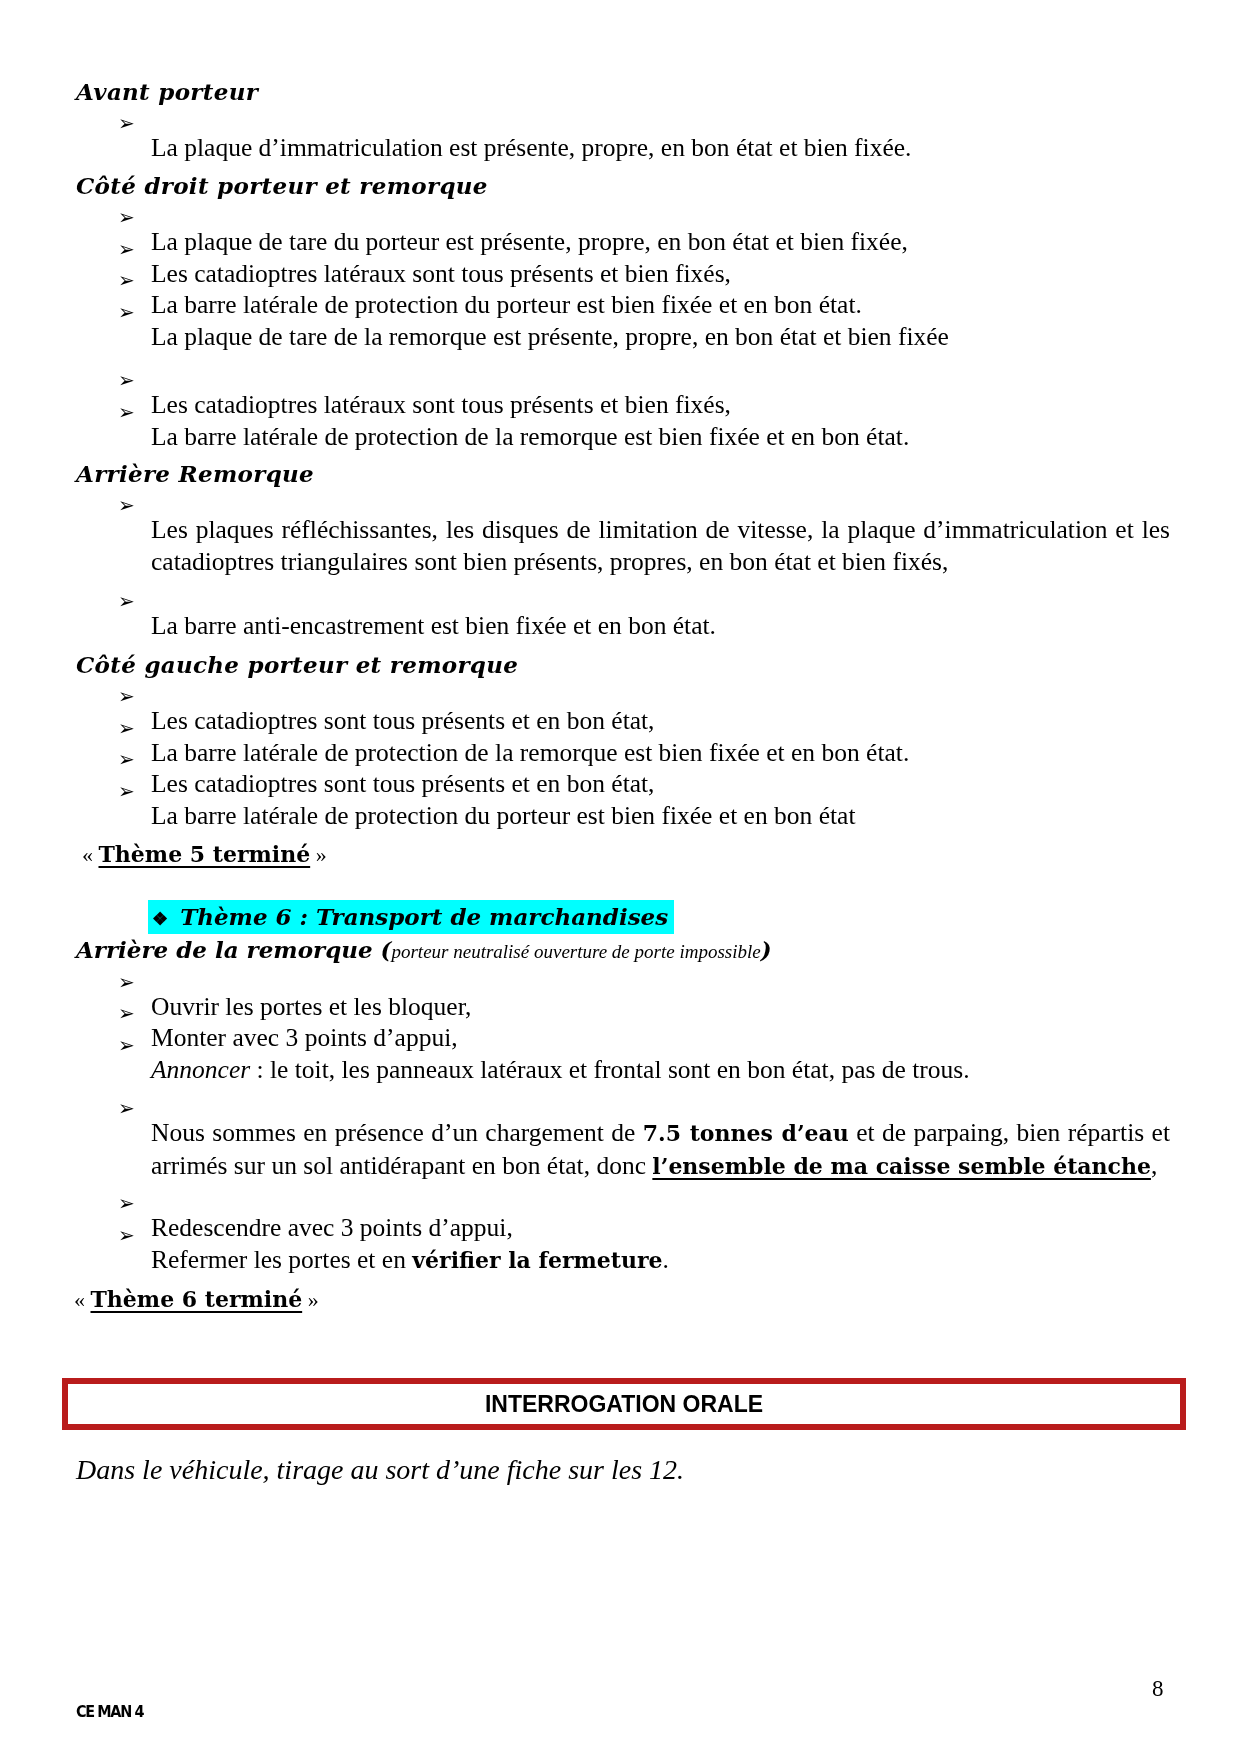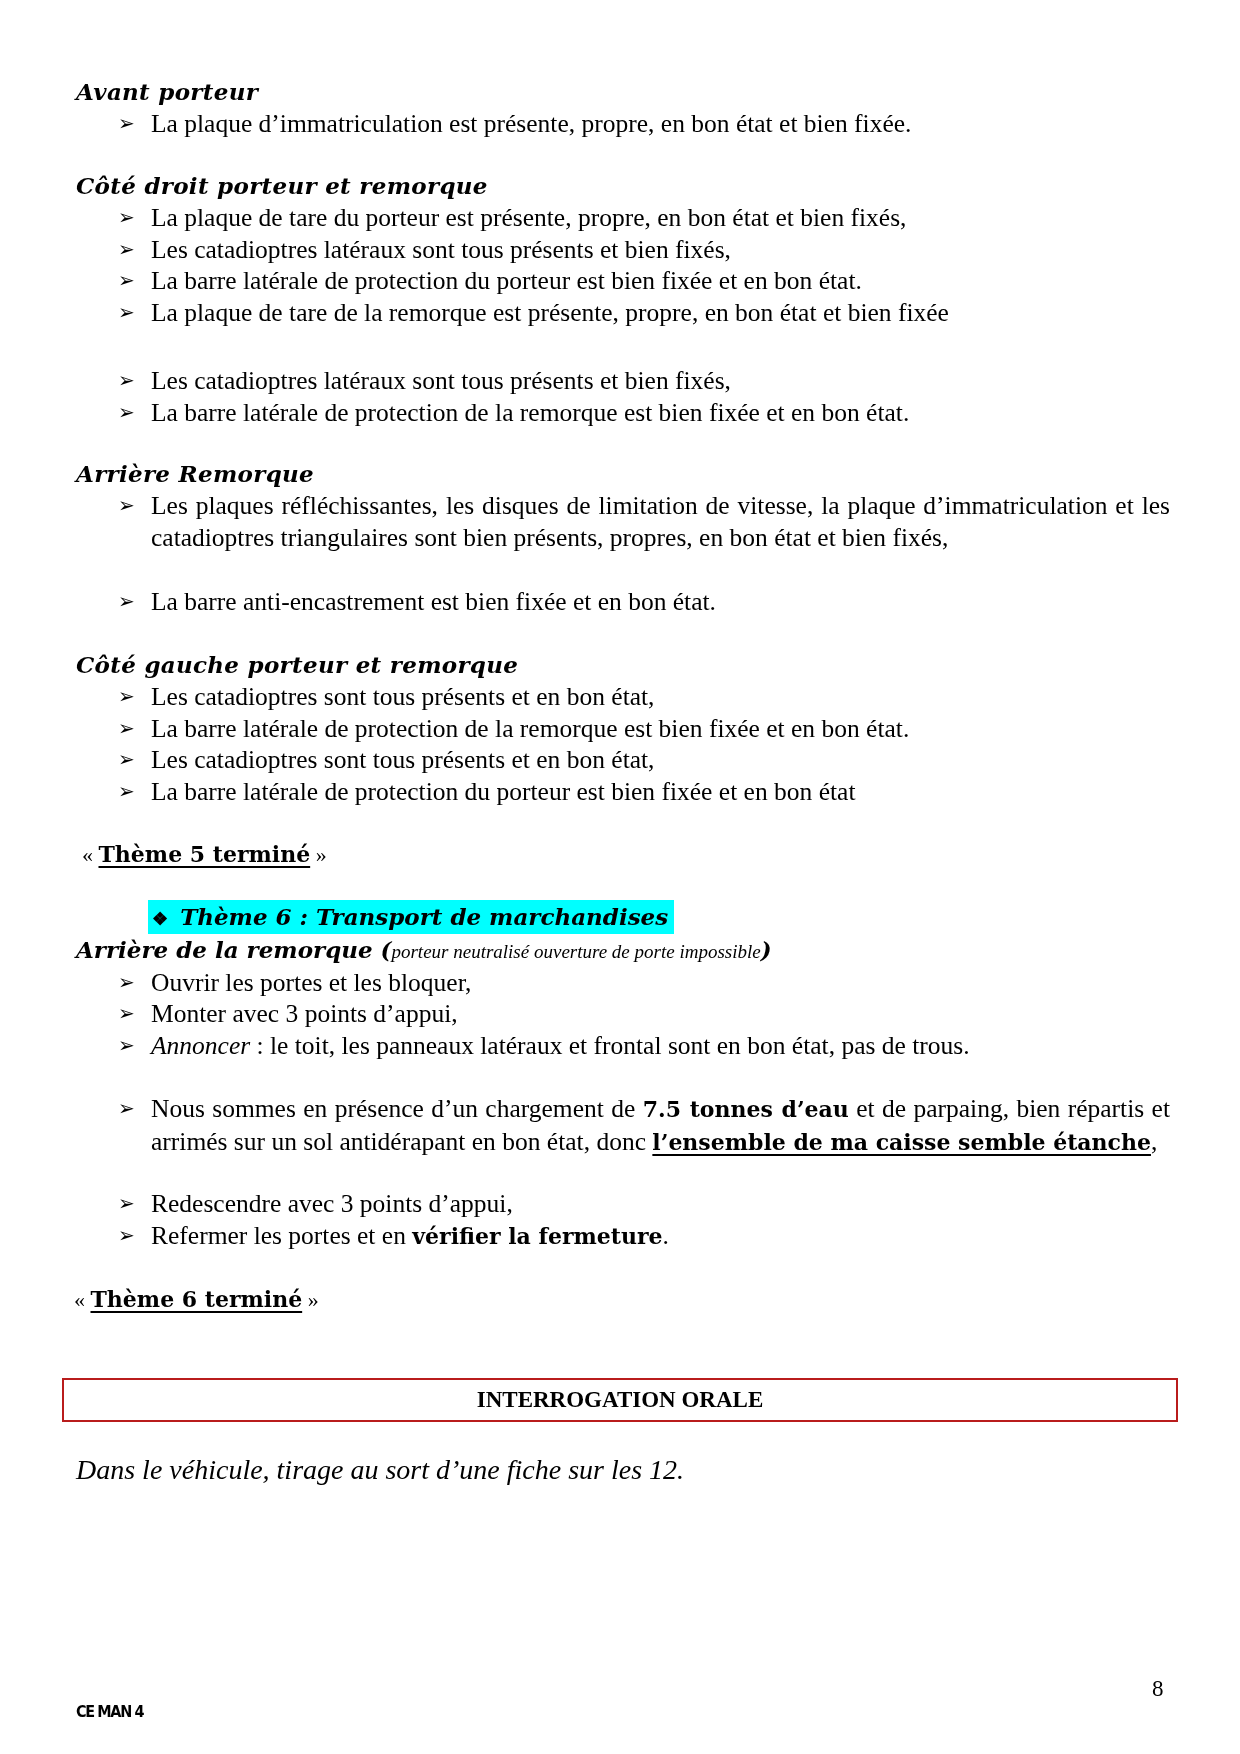--- a/index.html
+++ b/index.html
@@ -4,36 +4,36 @@
 <style>
   html, body { margin: 0; padding: 0; background: #ffffff; }
   body { width: 1240px; height: 1754px; position: relative; overflow: hidden;
          font-family: "DejaVu Serif", "Liberation Serif", serif; color: #000; }
   .page { position: absolute; left: 0; top: 0; width: 1032px; height: 1754px; }
   .heading { position: absolute; left: 76px; font-family: "DejaVu Serif", serif;
              font-weight: bold; font-style: italic; font-size: 23px; line-height: 30px; letter-spacing: 0.3px; }
   .item { position: absolute; left: 118px; width: 1052px; font-size: 23px; line-height: 31.5px;
           font-family: "Liberation Serif", serif; font-size: 25.5px; }
   .item .arrow { position: absolute; left: 0; top: 0; width: 28px; font-size: 20px; line-height: 31.5px; }
-  .item .txt { display: block; margin-left: 33px; text-align: justify; }
+  .item .txt { display: block; margin-left: 33px; text-align: justify; margin-top: 24px; }
   .b { font-family: "DejaVu Serif", serif; font-weight: bold; font-size: 22px; }
   .u { text-decoration: underline; text-decoration-thickness: 2px; text-underline-offset: 4px; }
   .i { font-style: italic; }
   .done { position: absolute; font-size: 22px; line-height: 30px; font-family: "Liberation Serif", serif; }
   .done .lbl { font-family: "DejaVu Serif", serif; font-weight: bold; font-size: 22px;
                text-decoration: underline; text-decoration-thickness: 2px; text-underline-offset: 4px; text-align: center; }
   .theme6 { position: absolute; left: 148px; top: 900px; height: 34px; padding: 0 6px 0 4px;
             background: #00ffff; font-family: "DejaVu Serif", serif; font-weight: bold; font-style: italic;
             font-size: 23px; line-height: 34px; }
   .theme6 .diamond { font-style: normal; font-size: 18px; margin-right: 12px; }
   .arr-rem { position: absolute; left: 76px; top: 935px; font-size: 23px; line-height: 30px; }
   .arr-rem .h { font-family: "DejaVu Serif", serif; font-weight: bold; font-style: italic; }
   .arr-rem .note { font-family: "Liberation Serif", serif; font-style: italic; font-size: 19px; }
   .box { position: absolute; left: 62px; top: 1378px; width: 1112px; height: 40px;
-         border: 2px solid #b91c1c; text-align: center; font-family: Liberation Serif, serif;
+         border: 6px solid #b91c1c; text-align: center; font-family: Liberation Sans, sans-serif;
          font-weight: bold; font-size: 23px; line-height: 40px; }
   .final { position: absolute; left: 76px; top: 1455px; font-family: "Liberation Serif", serif;
            font-style: italic; font-size: 28px; line-height: 30px; }
   .pagenum { position: absolute; left: 1152px; top: 1676px; font-family: "Liberation Serif", serif;
              font-size: 23px; }
   .footer { position: absolute; left: 76px; top: 1702px; font-family: "DejaVu Sans", sans-serif;
             font-weight: bold; font-size: 16px; letter-spacing: -1.5px; transform: scaleX(0.9); transform-origin: left; }
 </style>
 </head>
 <body>
@@ -42,21 +42,21 @@
 
   <div class="heading" style="top:77px">Avant porteur</div>
   <div class="item" style="top:108px">
     <span class="arrow">➢</span>
     <span class="txt">La plaque d’immatriculation est présente, propre, en bon état et bien fixée.</span>
   </div>
 
   <div class="heading" style="top:171px">Côté droit porteur et remorque</div>
   <div class="item" style="top:202px">
     <span class="arrow">➢</span>
-    <span class="txt">La plaque de tare du porteur est présente, propre, en bon état et bien fixés,</span>
+    <span class="txt">La plaque de tare du porteur est présente, propre, en bon état et bien fixée,</span>
   </div>
   <div class="item" style="top:234px">
     <span class="arrow">➢</span>
     <span class="txt">Les catadioptres latéraux sont tous présents et bien fixés,</span>
   </div>
   <div class="item" style="top:265px">
     <span class="arrow">➢</span>
     <span class="txt">La barre latérale de protection du porteur est bien fixée et en bon état.</span>
   </div>
   <div class="item" style="top:297px">

